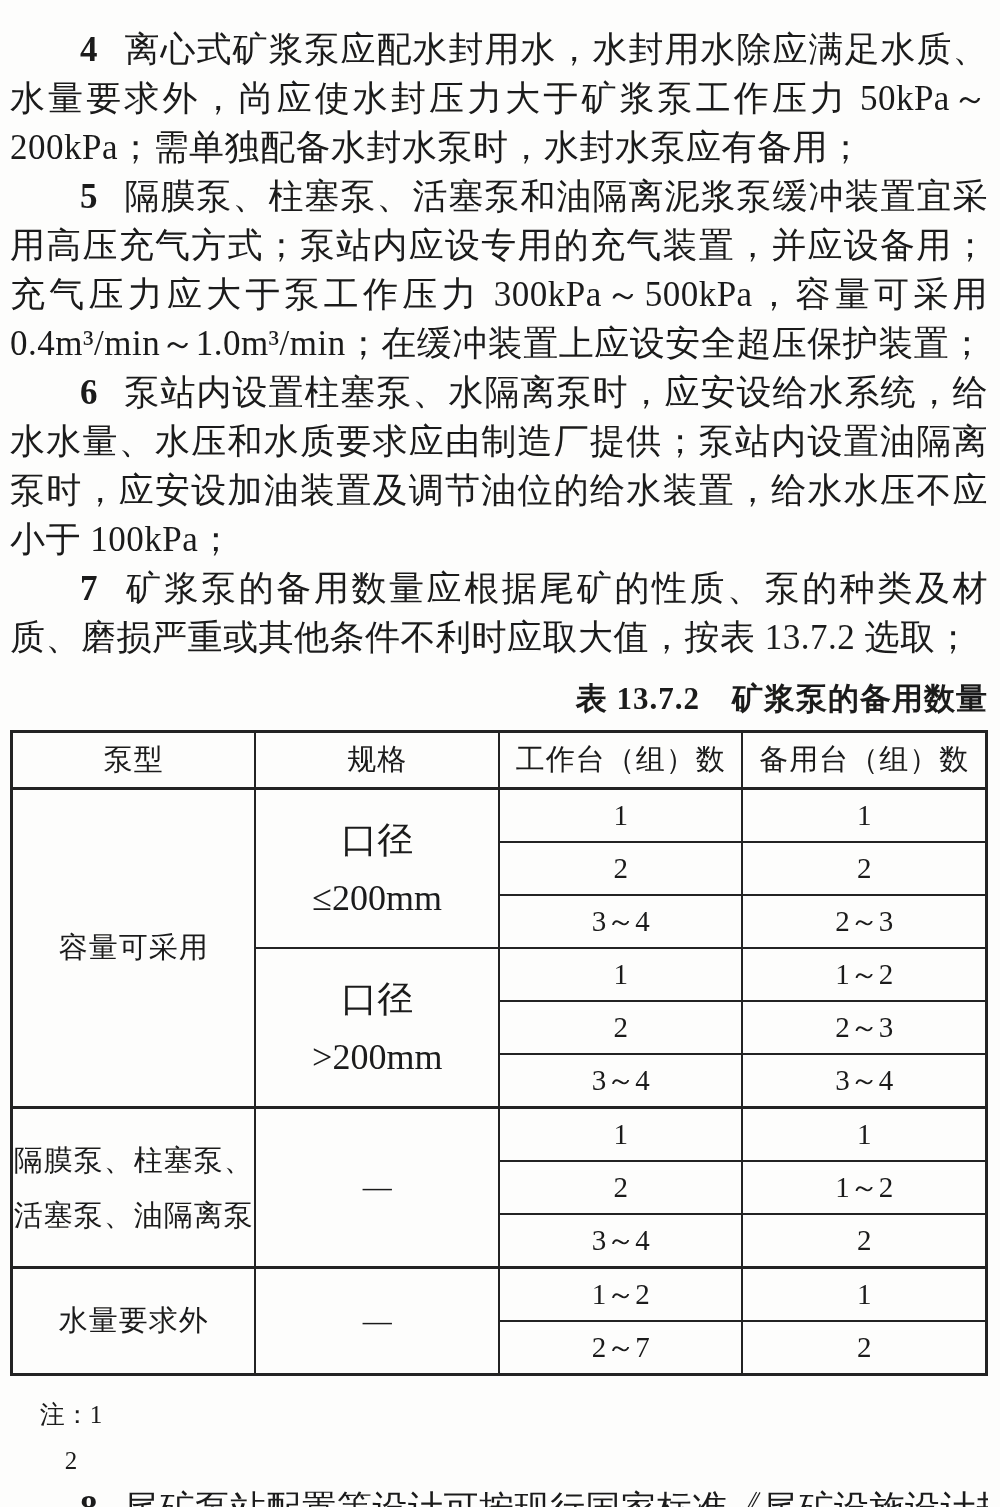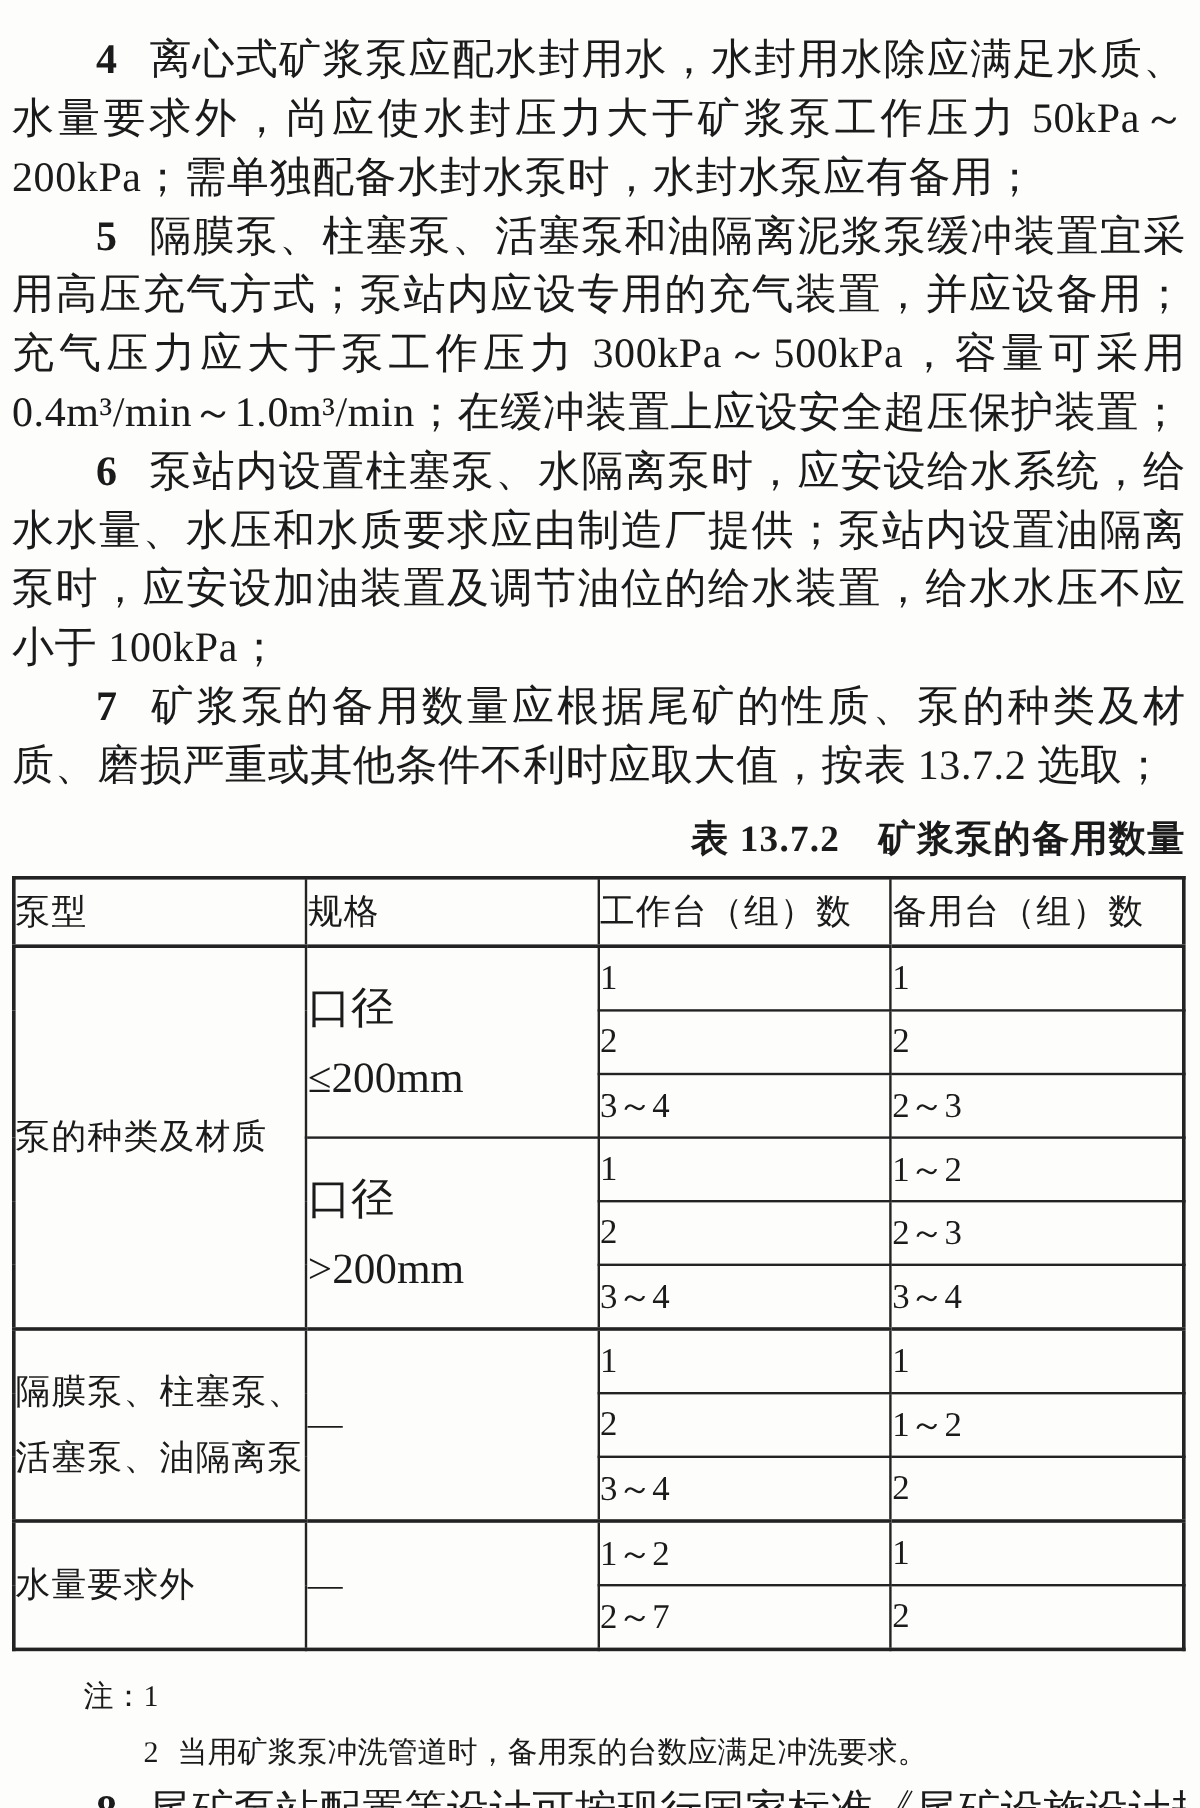--- a/index.html
+++ b/index.html
@@ -34,21 +34,21 @@
     letter-spacing:1px;
   }
   table.spare {
     border-collapse:collapse;
     table-layout:fixed;
     width:978px;
     border:3px solid #232323;
   }
   table.spare th, table.spare td {
     border:2px solid #232323;
-    text-align:left;
+    text-align:center;
     vertical-align:middle;
     padding:0;
   }
   table.spare th {
     height:54px;
     font-size:29px;
     font-weight:normal;
     letter-spacing:1px;
   }
   table.spare td {
@@ -62,21 +62,21 @@
   .notes { margin-top:16px; }
   .note {
     display:flex;
     font-size:25px;
     line-height:46px;
     white-space:nowrap;
   }
   .note .nlabel {
     flex:0 0 auto;
     width:122px;
-    text-align:right;
+    text-align:center;
     margin-right:16px;
   }
 </style>
 </head>
 <body>
 
 <div class="page">
 
   <p class="clause"><span class="num">4</span><span>离心式矿浆泵应配水封用水，水封用水除应满足水质、水量要求外，尚应使水封压力大于矿浆泵工作压力 50kPa～200kPa；需单独配备水封水泵时，水封水泵应有备用；</span></p>
 
@@ -92,21 +92,21 @@
     <thead>
       <tr>
         <th style="width:25%">泵型</th>
         <th style="width:25%">规格</th>
         <th style="width:25%">工作台（组）数</th>
         <th style="width:25%">备用台（组）数</th>
       </tr>
     </thead>
     <tbody>
       <tr class="gsep">
-        <td class="pump" rowspan="6">泵的种类及材质</td>
+        <td class="pump" rowspan="6">容量可采用</td>
         <td class="spec" rowspan="3">
           <div>口径</div>
           <div>≤200mm</div>
         </td>
         <td>1</td>
         <td>1</td>
       </tr>
       <tr>
         <td>2</td>
         <td>2</td>
@@ -160,19 +160,18 @@
       </tr>
     </tbody>
   </table>
 
   <div class="notes">
     <div class="note">
       <span class="nlabel">注：1</span>
     </div>
     <div class="note">
       <span class="nlabel">2</span>
-      <span>当用矿浆泵冲洗管道时，备用泵的台数应满足冲洗要求。</span>
     </div>
   </div>
 
   <p class="clause clause8"><span class="num">8</span><span>尾矿泵站配置等设计可按现行国家标准《尾矿设施设计规</span></p>
 
 </div>
 
 </body></html>

